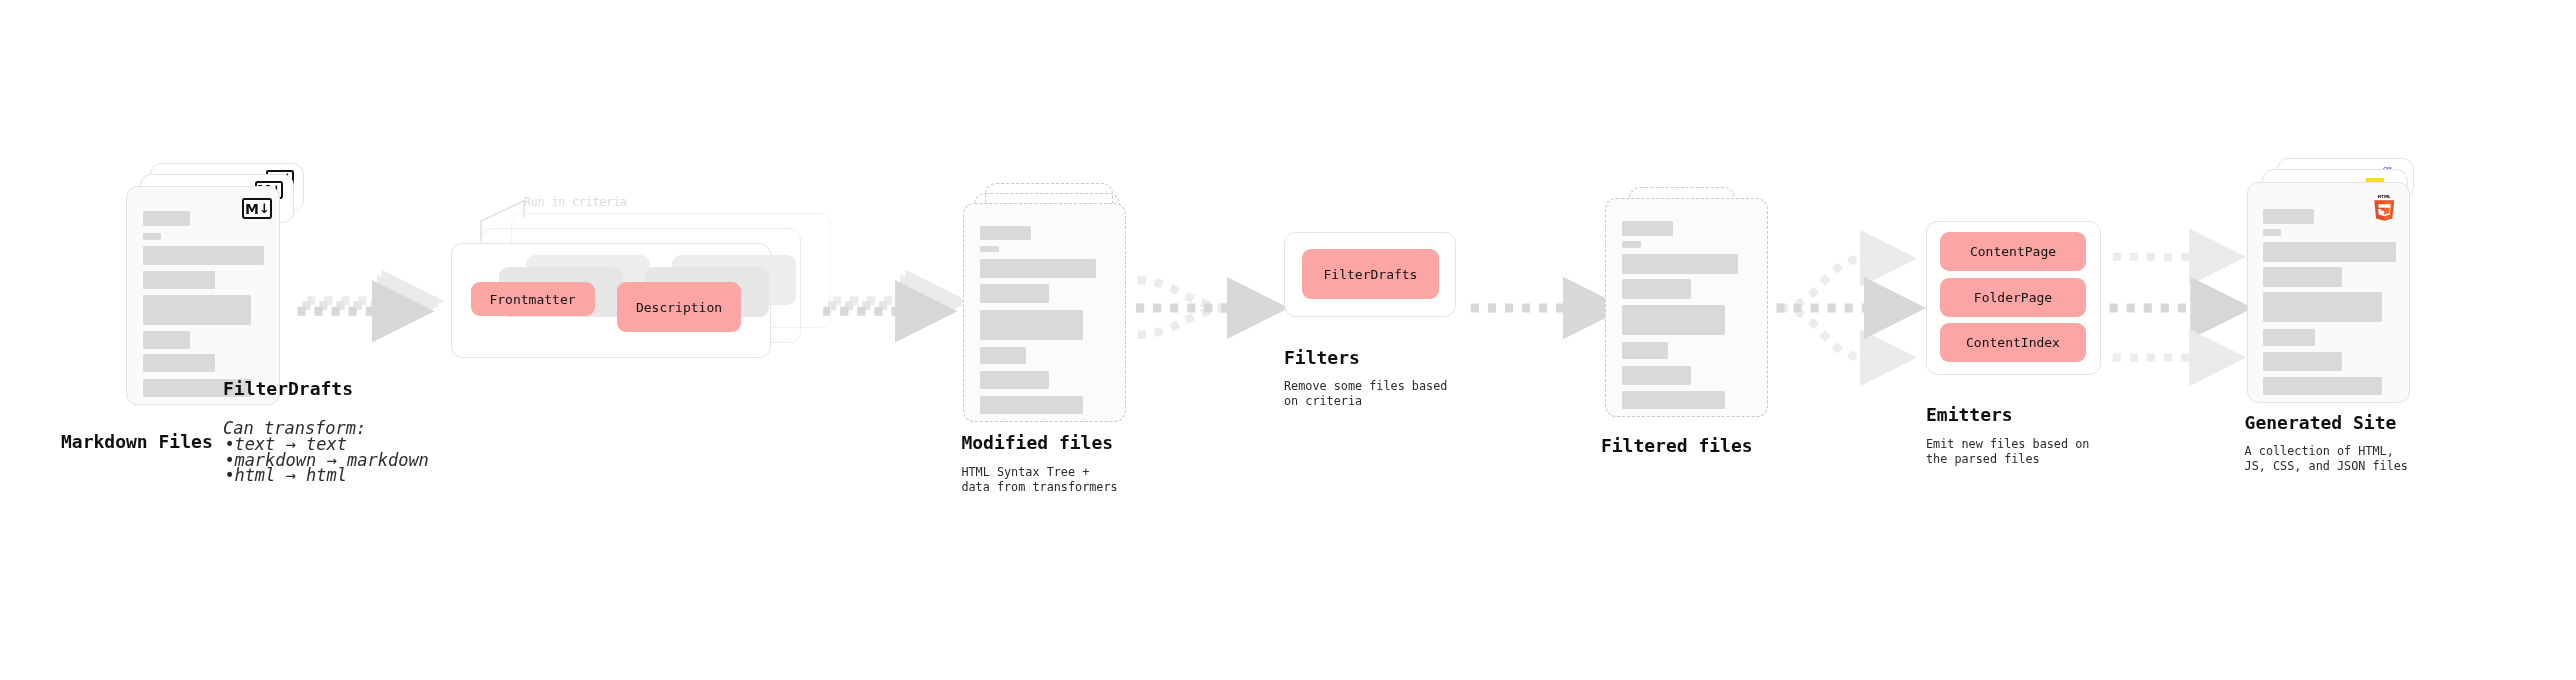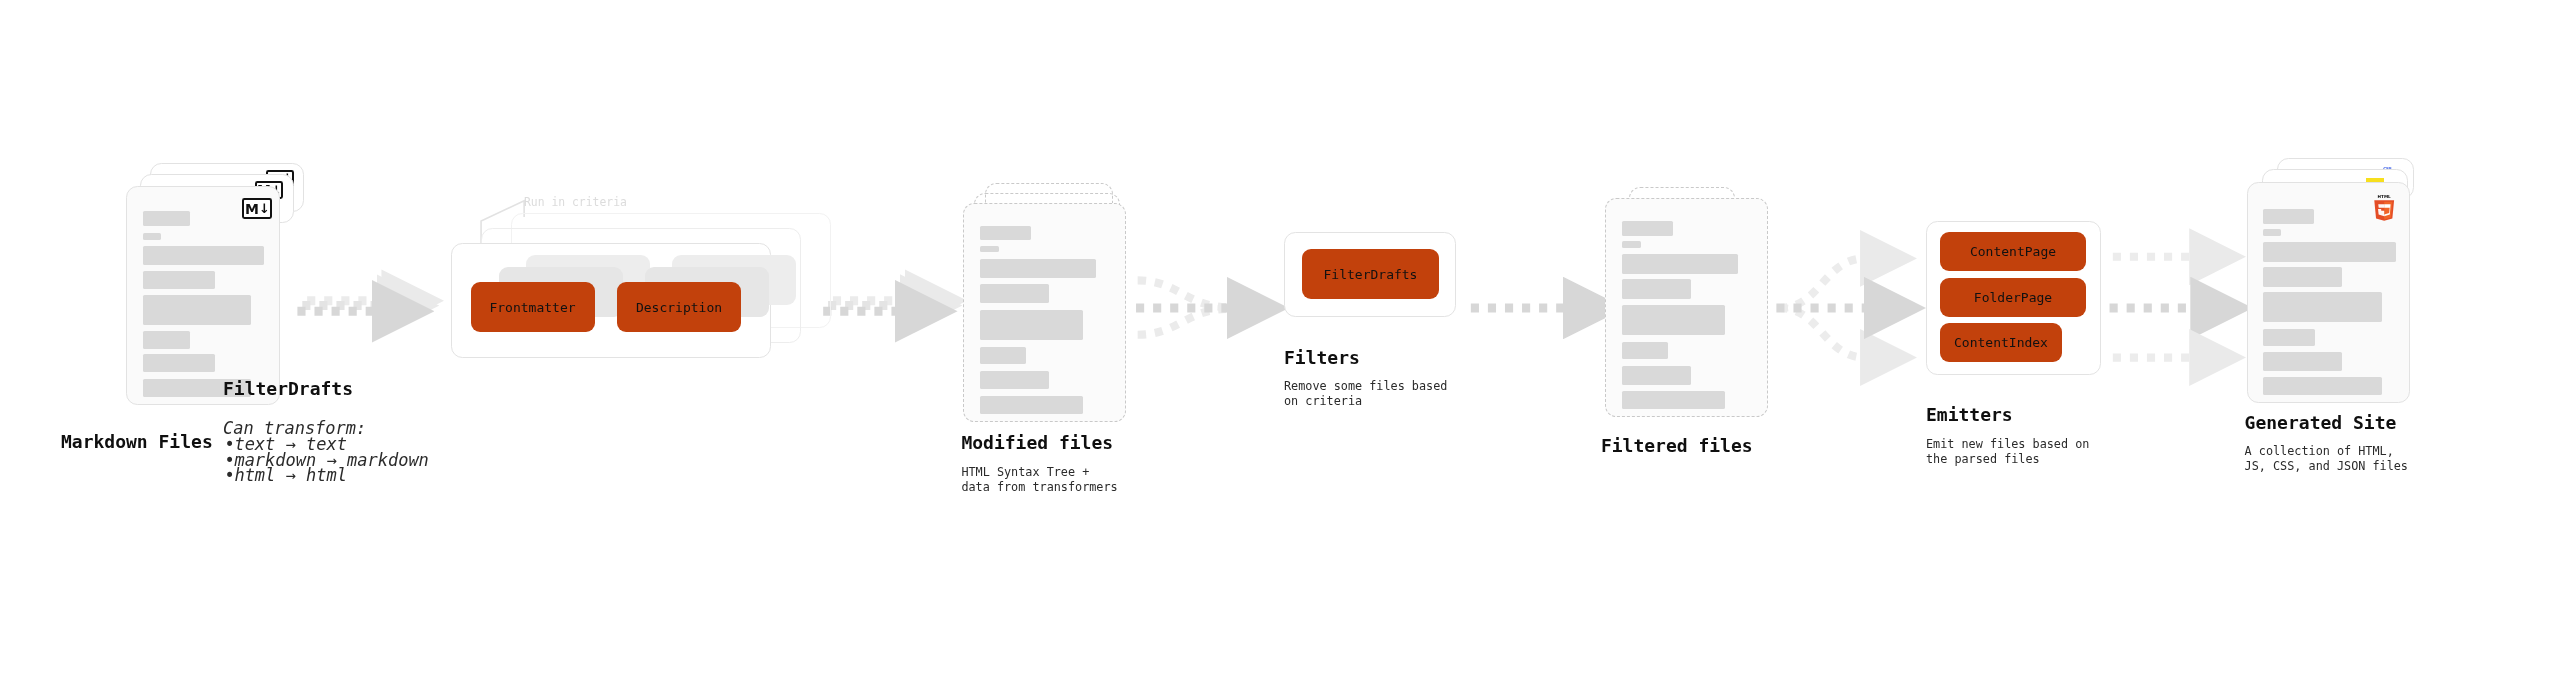--- a/index.html
+++ b/index.html
@@ -101,21 +101,21 @@
     background:#ffffff;
     border:1.3px solid #e3e3e3;
     border-radius:11.4px;
   }
   .groupbox.ghost{background:transparent;border-color:#ededed;}
   .groupbox.ghost2{background:transparent;border-color:#f2f2f2;}
 
   .chip{
     position:absolute;
     box-sizing:border-box;
-    background:#c2410c;
+    background:#fca5a5;
     border-radius:9px;
     display:flex;align-items:center;justify-content:center;
     font-size:13px;
     color:#111;
     white-space:nowrap;
   }
   .chip.g1{background:#e6e6e6;color:transparent;}
   .chip.g2{background:#ededed;color:transparent;}
 
   .parallel-label{
@@ -228,21 +228,21 @@
 
     <div class="groupbox ghost2" style="left:60px;top:50px;width:320px;height:115px;"></div>
     <div class="groupbox ghost" style="left:30px;top:65px;width:320px;height:115px;"></div>
     <div class="groupbox" style="left:0px;top:80px;width:320px;height:115px;"></div>
 
     <div class="chip g2" style="left:75px;top:92px;width:124px;height:50px;"></div>
     <div class="chip g2" style="left:221px;top:92px;width:124px;height:50px;"></div>
     <div class="chip g1" style="left:48px;top:104px;width:124px;height:50px;"></div>
     <div class="chip g1" style="left:194px;top:104px;width:124px;height:50px;"></div>
 
-    <div class="chip" style="left:19.5px;top:119px;width:124px;height:50px;">
+    <div class="chip" style="left:19.5px;top:119px;width:124px;height:34px;">
       <span>Frontmatter</span>
     </div>
     <div class="chip" style="left:166px;top:119px;width:124px;height:50px;">
       <span>Description</span>
     </div>
 
     <div class="title" style="left:-228px;top:215px;">FilterDrafts</div>
 
     <div class="bulletlist" style="left:-228px;top:258px;">
       <div class="hdr">Can transform:</div>
@@ -306,21 +306,21 @@
   </div>
 
   <div class="node" style="left:1926px;top:221px;">
     <div class="groupbox" style="left:0px;top:0px;width:175px;height:154px;"></div>
     <div class="chip" style="left:14px;top:11.4px;width:146px;height:39px;">
       <span>ContentPage</span>
     </div>
     <div class="chip" style="left:14px;top:57px;width:146px;height:39px;">
       <span>FolderPage</span>
     </div>
-    <div class="chip" style="left:14px;top:102px;width:122px;height:39px;">
+    <div class="chip" style="left:14px;top:102px;width:146px;height:39px;">
       <span>ContentIndex</span>
     </div>
     <div class="title" style="left:0px;top:183px;">Emitters</div>
     <div class="subtitle" style="left:0px;top:216px;">Emit new files based on
 the parsed files</div>
   </div>
 
   <div class="node" style="left:2247px;top:158px;">
     <div class="cardstack" style="width:187px;height:260px;">
 

